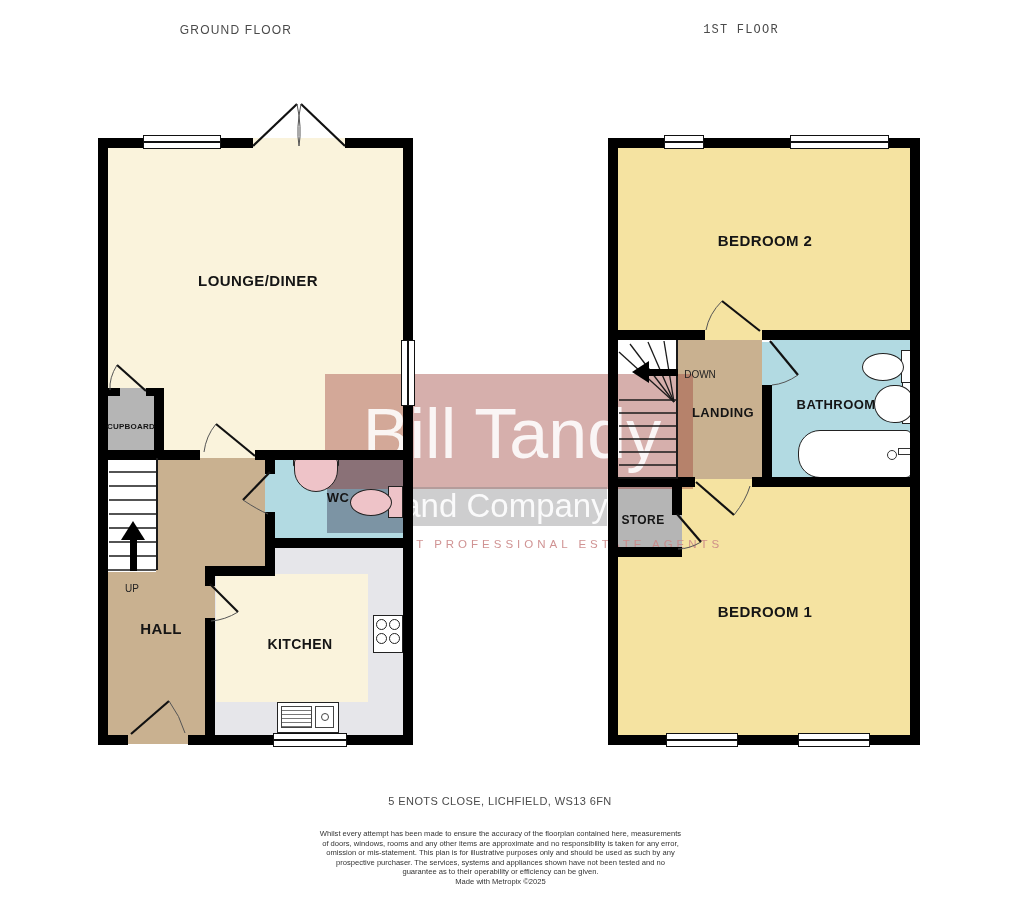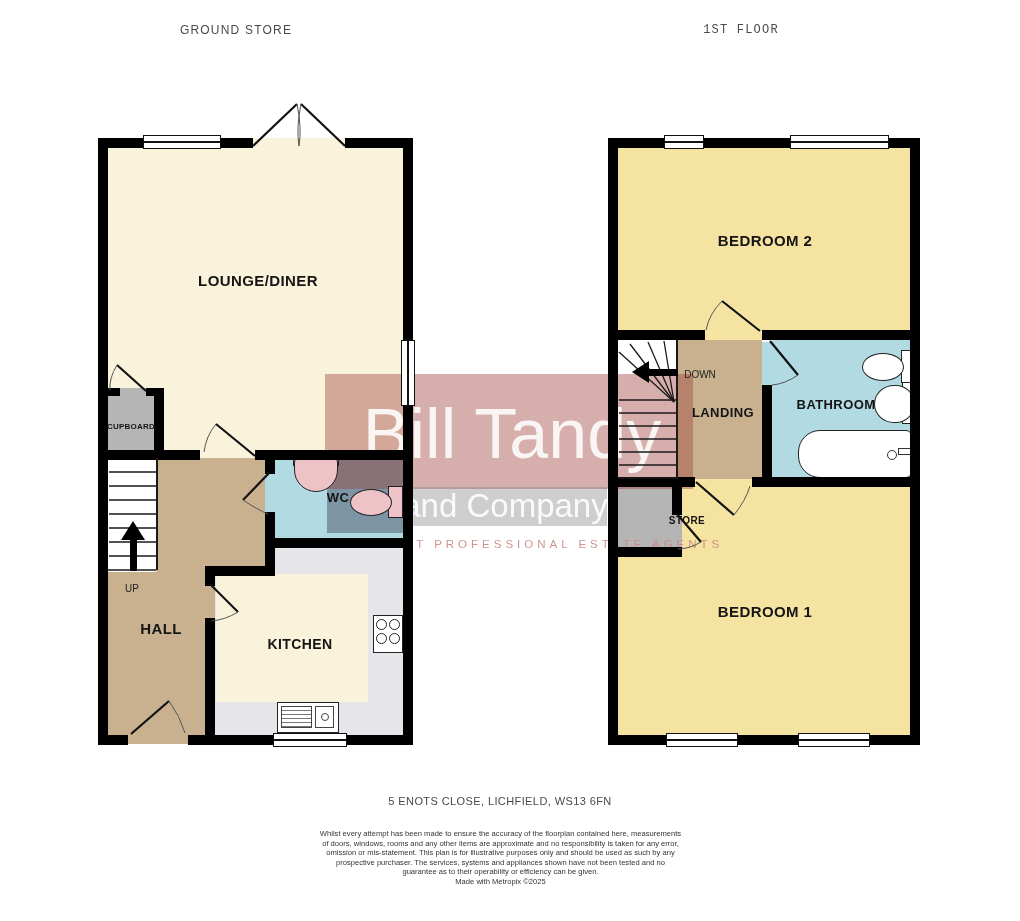--- a/index.html
+++ b/index.html
@@ -55,21 +55,21 @@
   #disclaimer{position:absolute;left:318px;top:829px;width:365px;font-size:7.6px;line-height:9.6px;
               color:#333;text-align:center;z-index:60;}
   #credit{margin-top:0;text-align:center;}
   svg.overlay{position:absolute;left:0;top:0;z-index:45;}
 </style>
 </head>
 <body>
 
 <div id="canvas">
 
-  <div class="floor-title" style="left:236px;top:30px;">GROUND STORE</div>
+  <div class="floor-title" style="left:236px;top:30px;">GROUND FLOOR</div>
   <div class="floor-title" style="left:741px;top:30px;font-family:Liberation Mono, monospace;">1ST FLOOR</div>
 
   <div>
 
     <div class="floor f-cream" style="left:108px;top:148px;width:295px;height:302px;"></div>
     <div class="floor f-cream" style="left:253px;top:138px;width:92px;height:12px;"></div>
     <div class="floor f-cream" style="left:200px;top:450px;width:55px;height:12px;"></div>
     <div class="floor f-gray" style="left:108px;top:392px;width:48px;height:58px;"></div>
     <div class="floor f-gray" style="left:120px;top:388px;width:26px;height:6px;"></div>
     <div class="floor f-tan" style="left:108px;top:458px;width:160px;height:120px;"></div>
@@ -182,21 +182,21 @@
     <div class="win win-h" style="left:666px;top:733px;width:72px;height:14px;"></div>
     <div class="win win-h" style="left:798px;top:733px;width:72px;height:14px;"></div>
 
     <div class="arrow-stem" style="left:648px;top:369px;width:30px;height:7px;"></div>
     <div class="arrow-head-left" style="left:632px;top:361px;"></div>
 
     <div class="room-label" style="left:765px;top:240px;font-size:15px;">BEDROOM 2</div>
     <div class="room-label" style="left:723px;top:412px;font-size:13px;">LANDING</div>
     <div class="room-label" style="left:828px;top:404px;font-size:13px;padding-left:16px;">BATHROOM</div>
     <div class="room-label" style="left:765px;top:611px;font-size:15px;">BEDROOM 1</div>
-    <div class="room-label" style="left:643px;top:520px;font-size:10px;margin-left:44px;">STORE</div>
+    <div class="room-label" style="left:643px;top:520px;font-size:12px;">STORE</div>
     <div class="small-label" style="left:700px;top:374px;font-size:10px;">DOWN</div>
   </div>
 
   <svg class="overlay" width="1020" height="921" viewBox="0 0 1020 921">
     <g stroke="#111" stroke-width="2.2" fill="none">
 
       <path d="M253,146 L297,104"></path>
         <path d="M345,146 L301,104"></path>
 
       <path d="M146,391 L117,365"></path>

